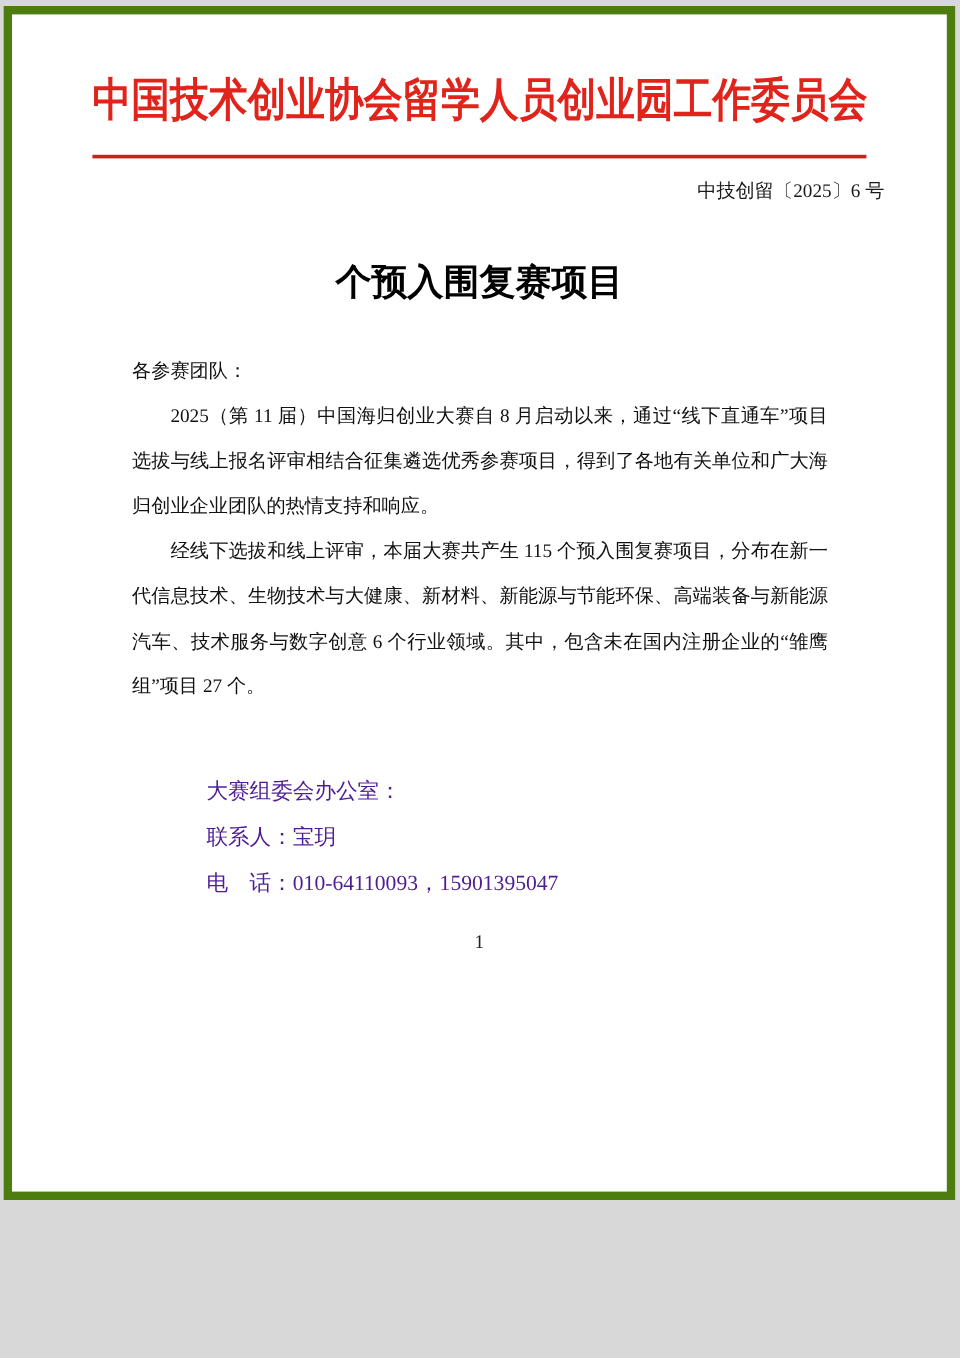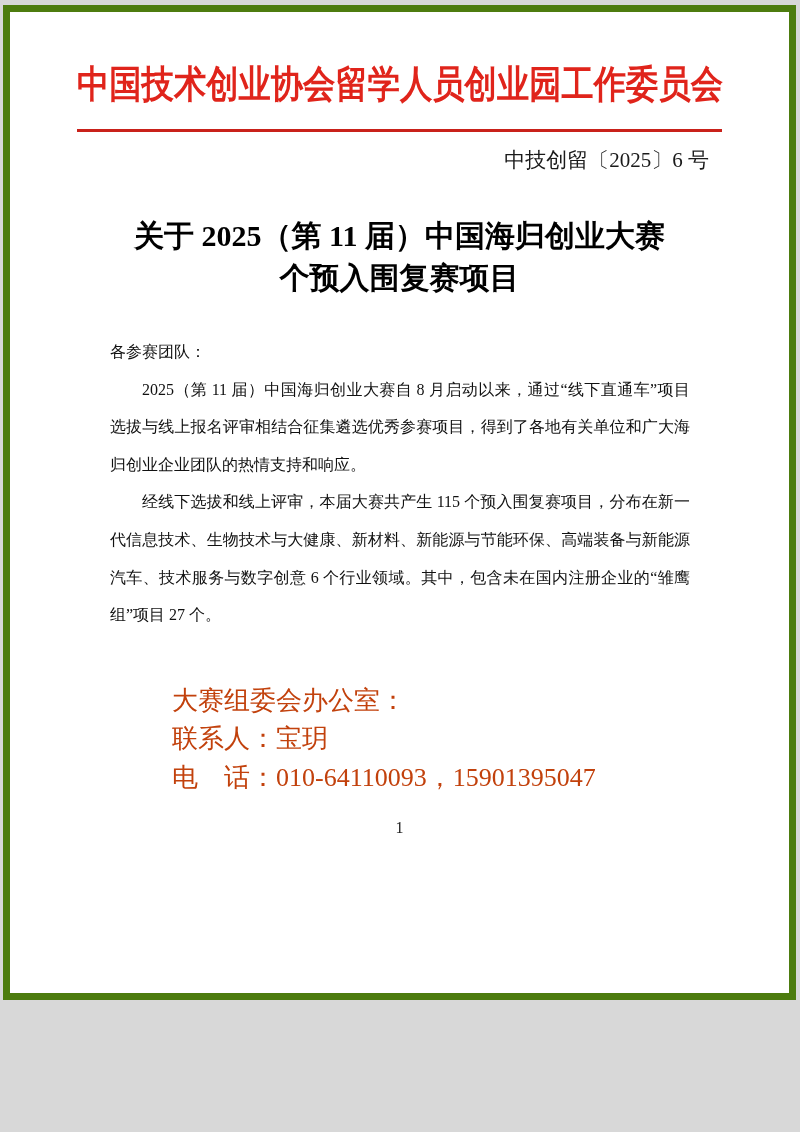--- a/index.html
+++ b/index.html
@@ -39,23 +39,23 @@
     transform-origin: center;
   }
   .red-divider {
     width: 645px;
     height: 3px;
     margin: 17px auto 0 auto;
     background: var(--divider-red, #c9211a);
   }
   .doc-number {
     margin-top: 15px;
-    padding-right: 80px;
+    padding-right: 52px;
     text-align: right;
-    font-size: 21px;
+    font-size: 16px;
     line-height: 26px;
     color: #1a1a1a;
   }
   
   .doc-title {
     margin-top: 42px;
     text-align: center;
     font-weight: bold;
     font-size: 30px;
     line-height: 42px;
@@ -74,23 +74,23 @@
     margin: 0;
     text-indent: 0;
   }
   .para {
     margin: 0;
     text-indent: 2em;
   }
   
   .contact-block {
     margin: 48px 99px 0 162px;
-    font-size: 26px;
+    font-size: 18px;
     line-height: 38.5px;
-    color: #c2410c;
+    color: #4c1d95;
     font-family: Liberation Serif, serif;
   }
   
   .page-number {
     margin-top: 22px;
     text-align: center;
     font-size: 16px;
     color: #222222;
   }
 </style>
@@ -101,21 +101,20 @@
 
   <div class="org-name-wrap">
     <span class="org-name">中国技术创业协会留学人员创业园工作委员会</span>
   </div>
 
   <div class="red-divider"></div>
 
   <div class="doc-number">中技创留〔2025〕6 号</div>
 
   <div class="doc-title">
-    <div>关于 2025（第 11 届）中国海归创业大赛</div>
     <div>个预入围复赛项目</div>
   </div>
 
   <div class="body-text">
     <p class="salutation">各参赛团队：</p>
     <p class="para">2025（第 11 届）中国海归创业大赛自 8 月启动以来，通过“线下直通车”项目选拔与线上报名评审相结合征集遴选优秀参赛项目，得到了各地有关单位和广大海归创业企业团队的热情支持和响应。</p>
     <p class="para">经线下选拔和线上评审，本届大赛共产生 115 个预入围复赛项目，分布在新一代信息技术、生物技术与大健康、新材料、新能源与节能环保、高端装备与新能源汽车、技术服务与数字创意 6 个行业领域。其中，包含未在国内注册企业的“雏鹰组”项目 27 个。</p>
   </div>
 
   <div class="contact-block">

